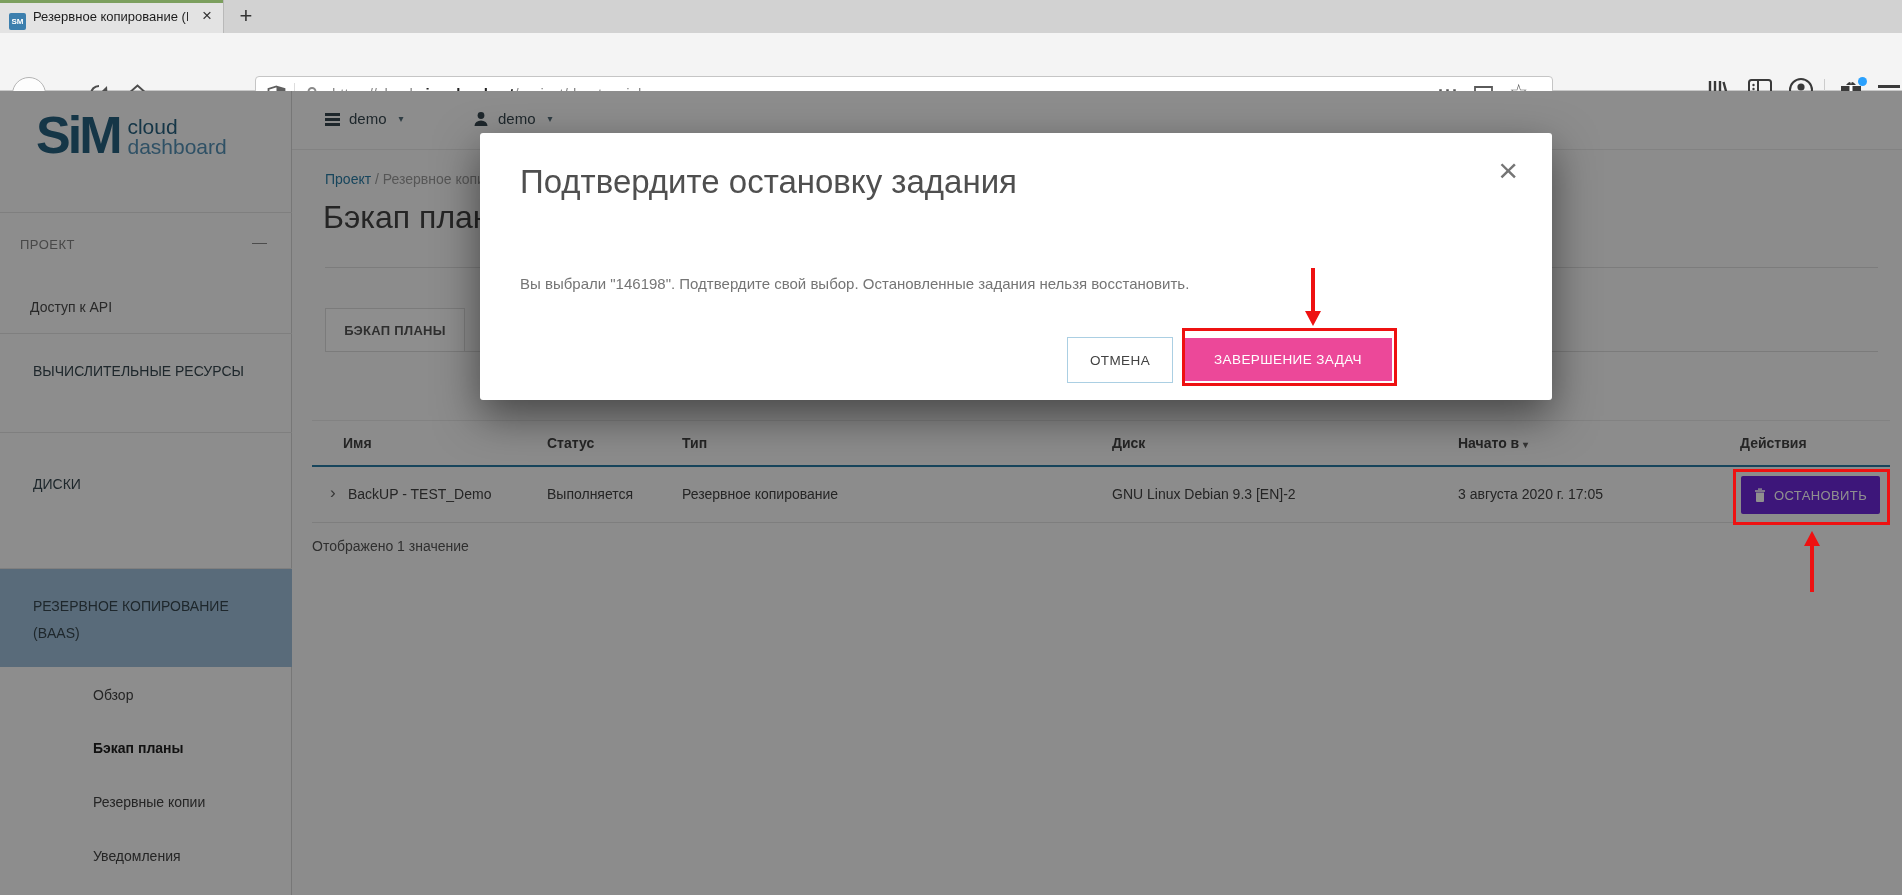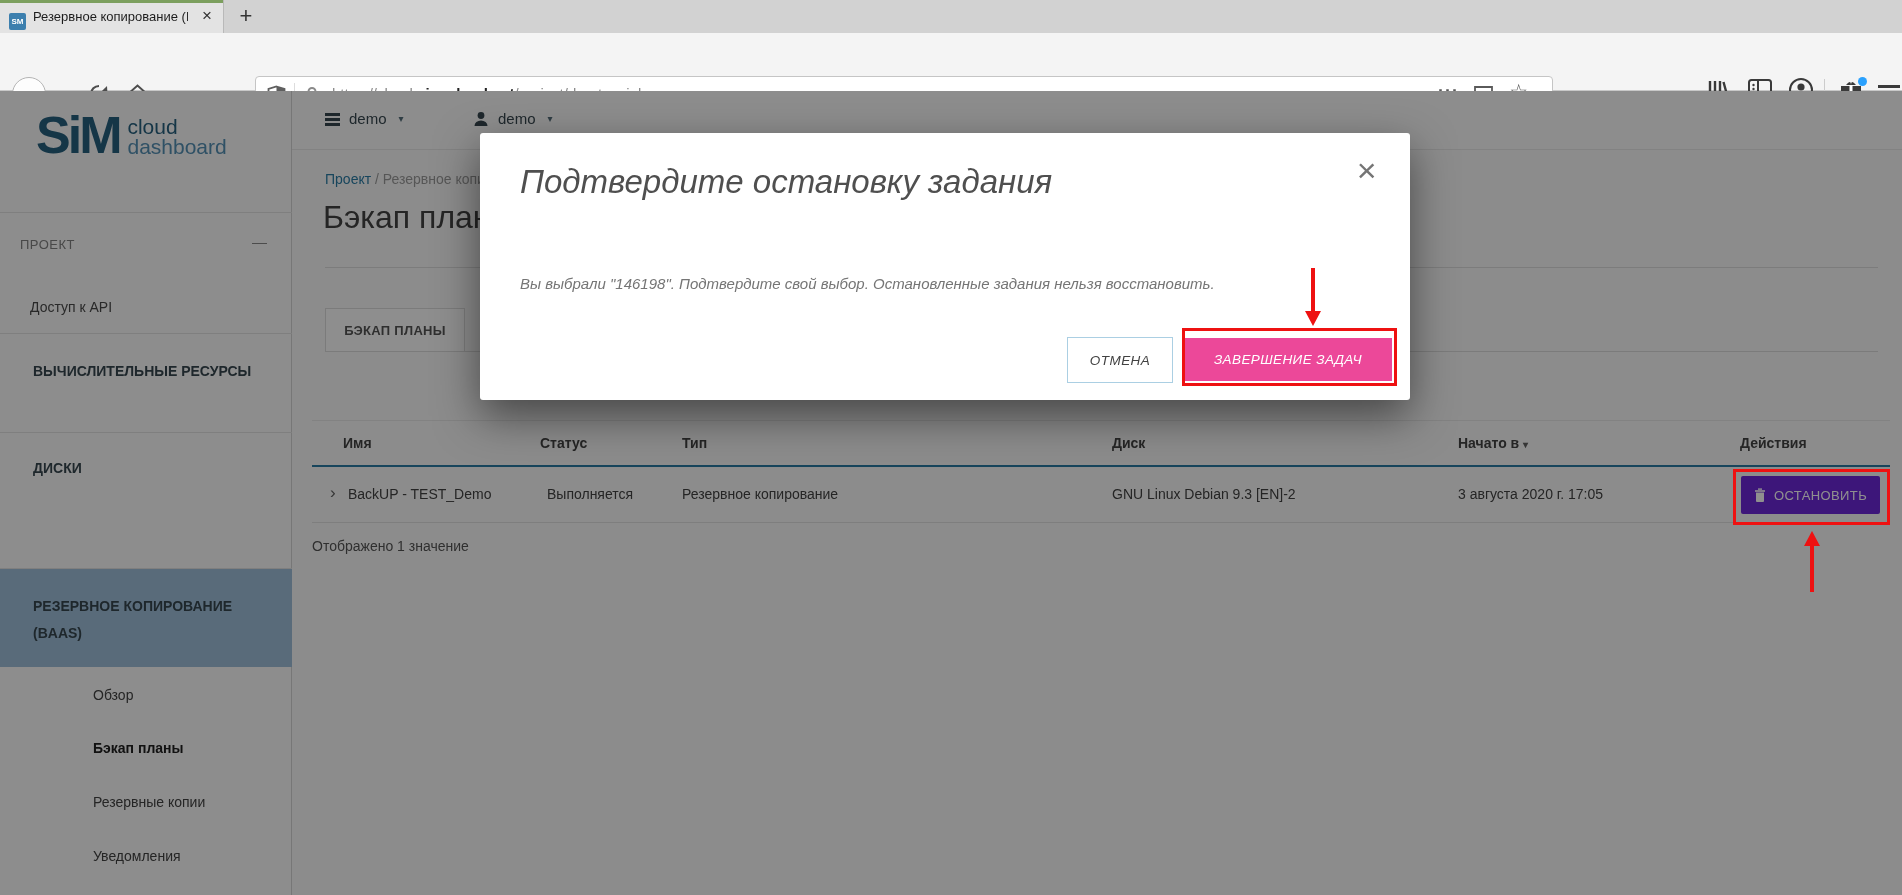--- a/index.html
+++ b/index.html
@@ -42,23 +42,23 @@
   .sidebar { position:absolute; left:0; top:0; width:292px; height:804px; background:#fbfbfb; border-right:1px solid #d5d5d5; }
   .logo { position:absolute; left:14px; top:22px; display:flex; align-items:flex-end; }
   .logo-sim { font-size:52px; font-weight:bold; color:#27617f; letter-spacing:-3px; line-height:0.85;margin-left:22px; }
   .logo-right { margin-left:8px; line-height:0.95; }
   .logo-cloud { font-size:21px; font-weight:normal; color:#27617f; }
   .logo-dash { font-size:21px; font-weight:300; color:#5590b5; }
   .sb-div { position:absolute; left:0; top:121px; width:292px; height:1px; background:#e2e2e2; }
   .sb-project { position:absolute; left:20px; top:146px; font-size:13px; color:#808080; letter-spacing:0.5px; }
   .sb-minus { position:absolute; right:24px; top:142px; color:#888; font-size:15px; }
   .sb-api { position:absolute; left:30px; top:208px; font-size:14px; color:#4a4a4a; }
-  .sb-sec { position:absolute; left:0; width:292px; border-top:1px solid #e2e2e2; font-size:14px; font-weight:bold; color:#37474f; padding:24px 28px 0 33px; line-height:1.95; }
+  .sb-sec { position:absolute; left:0; width:292px; border-top:1px solid #e2e2e2; font-size:14px; font-weight:normal; color:#37474f; padding:24px 28px 0 33px; line-height:1.95; }
   .sec1 { top:242px; height:99px; }
-  .sec2 { top:341px; height:67px; padding-top:22px; }
+  .sec2 { top:341px; height:67px; padding-top:38px; }
   .sec3 { top:408px; height:69px; padding-top:24px; }
   .sec4 { top:477px; height:99px; background:#9fbfda; }
   .sb-sub { position:absolute; left:93px; font-size:14px; color:#424242; }
   .sub-sel { font-weight:bold; color:#212121; }
 
   .main { position:absolute; left:292px; top:0; width:1610px; height:804px; }
   .mtop { position:absolute; left:0; top:0; width:1610px; height:59px; background:#fcfcfc; border-bottom:1px solid #e8e8e8; }
   .menu { position:absolute; top:19px; font-size:15px; color:#37474f; display:flex; align-items:center; gap:9px; }
   .proj-ic { width:15px; padding-top:2px; }
   .proj-ic i { height:2.8px; margin-bottom:2.4px; background:#37474f; }
@@ -75,21 +75,21 @@
   .th { position:absolute; top:14px; font-size:14px; font-weight:bold; color:#424242; }
   .trow { position:relative; height:56px; border-bottom:1px solid #e0e0e0; }
   .td { position:absolute; top:19px; font-size:14px; color:#424242; white-space:nowrap; }
   .chev { position:absolute; left:18px; top:16px; font-size:17px; color:#616161; }
   .sort { font-size:10px; color:#616161; }
   .stopbtn { position:absolute; left:1429px; top:9px; width:139px; height:38px; background:#6d28d9; border-radius:2px; color:#fff; font-size:13px; letter-spacing:0.4px; display:flex; align-items:center; justify-content:center; gap:8px; }
   .tfoot { position:absolute; left:20px; top:447px; font-size:14px; color:#555; }
 
   
   .overlay { position:absolute; left:0; top:91px; width:1902px; height:804px; background:rgba(0,0,0,0.44); z-index:5; }
-  .modal { position:absolute; left:480px; top:133px; width:930px; height:267px; background:#fff; border-radius:3px; box-shadow:0 16px 44px rgba(0,0,0,0.5); z-index:10;font-style:italic; }
+  .modal { position:absolute; left:480px; top:133px; width:1072px; height:267px; background:#fff; border-radius:3px; box-shadow:0 16px 44px rgba(0,0,0,0.5); z-index:10; }
   .m-title { position:absolute; left:40px; top:30px; font-size:33px; color:#4f4f4f; }
   .m-close { position:absolute; right:34px; top:18px; font-size:34px; color:#757575; font-weight:300; }
   .m-body { position:absolute; left:40px; top:142px; font-size:15px; color:#757575; }
   .m-cancel { position:absolute; left:587px; top:204px; width:106px; height:46px; background:#fff; border:1px solid #abcfe3; font-size:13.5px; color:#424242; display:flex; align-items:center; justify-content:center; letter-spacing:0.4px; }
   .m-confirm { position:absolute; left:704px; top:205px; width:208px; height:43px; background:#ec4899; font-size:13.5px; color:#fff; display:flex; align-items:center; justify-content:center; letter-spacing:0.4px; }
 
   
   .ann { position:absolute; z-index:20; }
   .ann-rect { border:3px solid #ee1111; }
   .ann-line { width:4px; background:#ee1111; }
@@ -218,21 +218,21 @@
 
       <div class="crumb"><span class="lnk">Проект</span><span> / </span><span>Резервное копирование</span></div>
       <div class="h1">Бэкап планы</div>
       <div class="hr1"></div>
       <div class="ptab">БЭКАП ПЛАНЫ</div>
       <div class="ptab-line"></div>
 
       <div class="table">
         <div class="thead">
           <div class="th" style="left:31px">Имя</div>
-          <div class="th" style="left:228px">Статус</div>
+          <div class="th" style="left:235px">Статус</div>
           <div class="th" style="left:370px">Тип</div>
           <div class="th" style="left:800px">Диск</div>
           <div class="th" style="left:1146px"><span>Начато в</span> <span class="sort">▾</span></div>
           <div class="th" style="left:1428px">Действия</div>
         </div>
         <div class="trow">
           <div class="chev">›</div>
           <div class="td" style="left:36px">BackUP - TEST_Demo</div>
           <div class="td" style="left:235px">Выполняется</div>
           <div class="td" style="left:370px">Резервное копирование</div>

